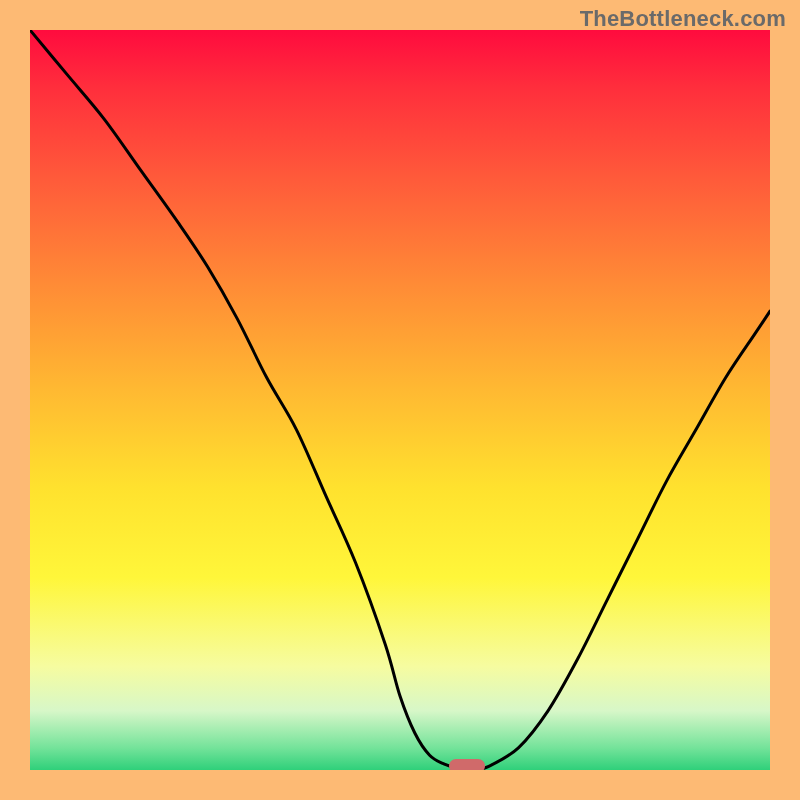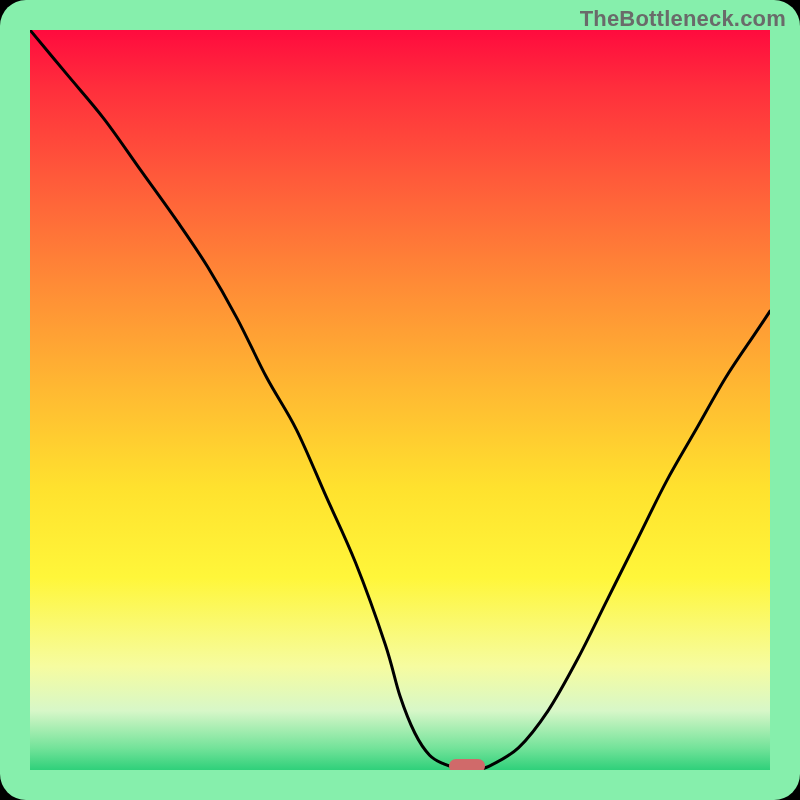--- a/index.html
+++ b/index.html
@@ -1,22 +1,21 @@
 <!DOCTYPE html>
 <html><head>
 <meta charset="utf-8">
 <style>
   * { margin: 0; padding: 0; box-sizing: border-box; }
   html, body { width: 800px; height: 800px; overflow: hidden; background: #000; }
   .frame {
     position: relative;
     width: 800px;
     height: 800px;
-    background: #86efac;
-    border-radius: 26px;
+    background: #fdba74;
   }
   .plot {
     position: absolute;
     left: 30px;
     top: 30px;
     width: 740px;
     height: 740px;
     overflow: hidden;
   }
   .gradient {

